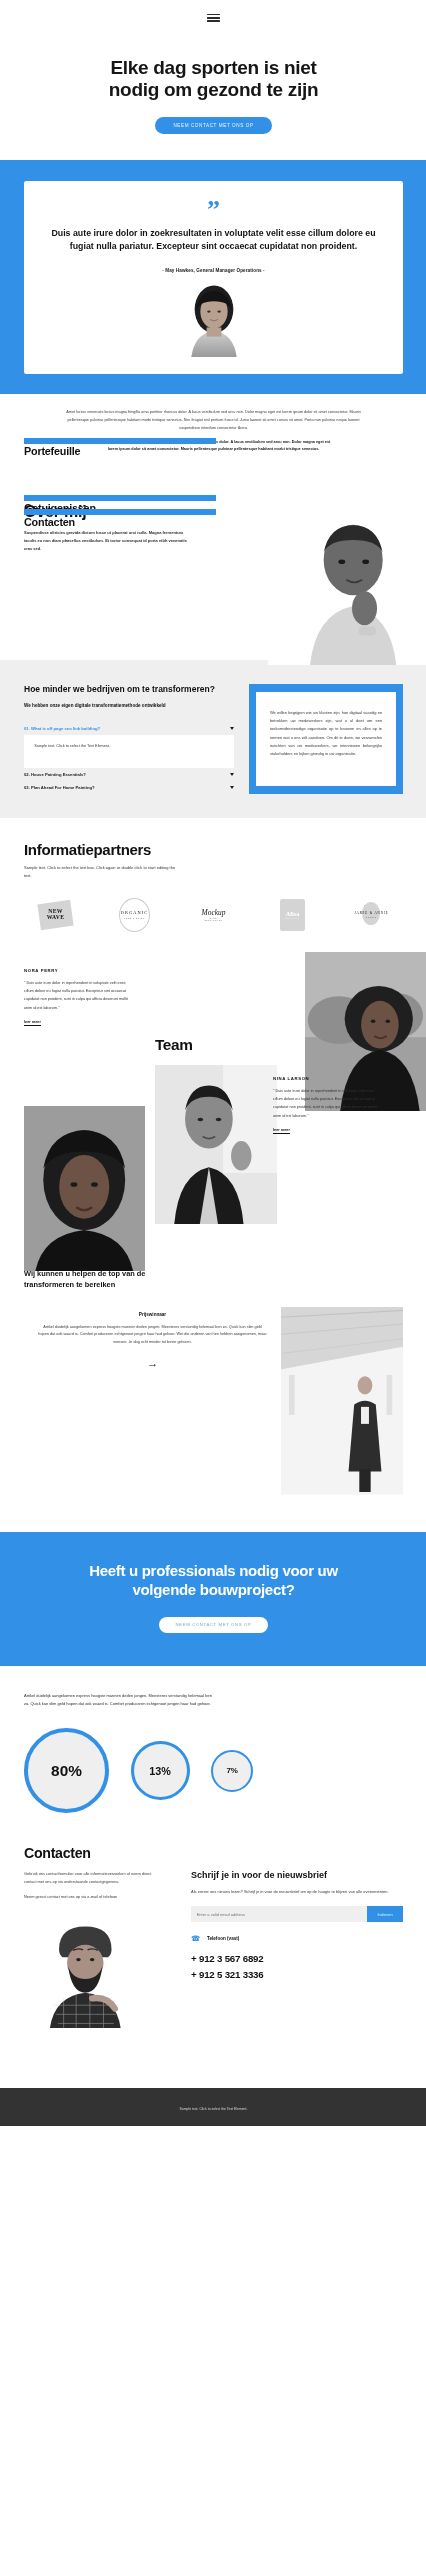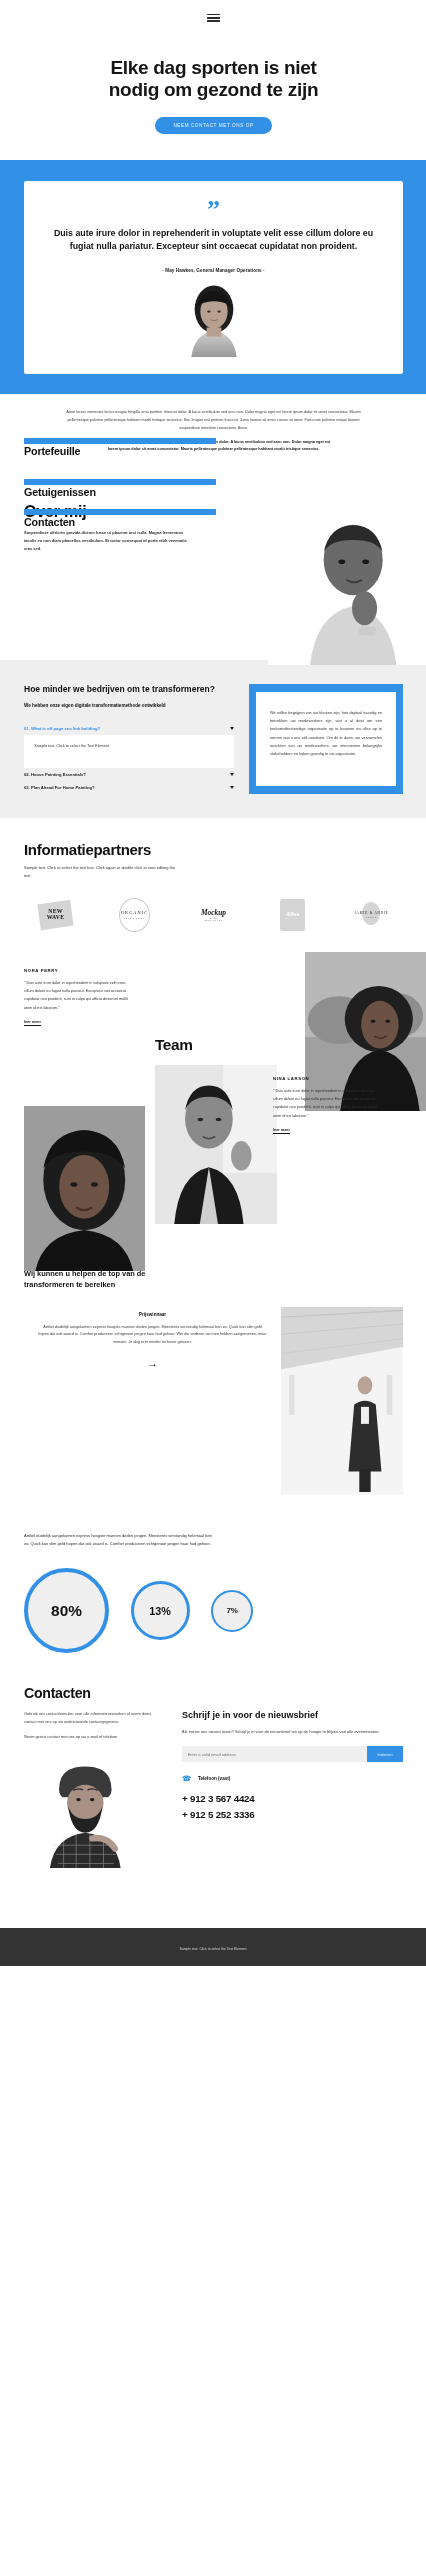--- a/index.html
+++ b/index.html
@@ -56,21 +56,21 @@
   .about .lead2 {
     font-size:3.8px; line-height:1.9; text-align:center;
     color:#111; max-width:239px; margin:6.8px auto 0; font-weight:700;
   }
   .navstack { position:relative; margin-top:-15px; padding-left:24px; height:85px; }
   .navstack .item { position:absolute; left:24px; }
   .bar { width:192px; height:5.7px; background:#3291e6; }
   .navstack h3 { font-size:10.8px; font-weight:800; letter-spacing:-0.2px; color:#111; margin-top:1.1px; }
   .navstack h3.big { font-size:16px; }
   .item-portefeuille { top:0; }
-  .item-getuigenissen { top:41px; }
+  .item-getuigenissen { top:57px; }
   .item-overmij { top:63px; }
   .item-contacten { top:79px; }
 
   .about-body { position:relative; padding:0 24px; margin-top:5.7px; min-height:131px; }
   .about-body p { font-size:4px; line-height:2.0; color:#2c2c2c; max-width:171px; font-weight:600; }
   .about-img { position:absolute; right:0; top:-23px; width:159px; height:159px; overflow:hidden; }
 
   
   .faq { background:#efefef; padding:24px; display:flex; gap:15px; }
   .faq-left { flex:1; }
@@ -91,21 +91,21 @@
   .partners h2 { font-size:15px; font-weight:800; letter-spacing:-0.3px; color:#111; }
   .partners p { font-size:4px; line-height:1.9; color:#333; margin-top:6.8px; max-width:159px; }
   .logos { display:flex; justify-content:space-between; align-items:center; margin-top:17px; }
   .logo { width:63px; height:36px; display:flex; align-items:center; justify-content:center; position:relative; }
   .logo .blob { position:absolute; background:#d4d4d4; }
   .lg-newwave { font-family:"Liberation Serif",serif; font-weight:700; font-size:5.7px; line-height:1.0; text-align:center; color:#111; letter-spacing:0.3px; position:relative; z-index:2;}
   .lg-organic { text-align:center; position:relative; z-index:2; }
   .lg-organic .t1 { font-family:"Liberation Serif",serif; font-size:4.3px; letter-spacing:1.1px; color:#111; }
   .lg-organic .t2 { font-size:1.7px; letter-spacing:0.7px; color:#555; margin-top:1.1px;}
   .lg-mockup { text-align:center; position:relative; z-index:2;}
-  .lg-mockup .t1 { font-family:"Liberation Serif",serif; font-style:italic; font-weight:700; font-size:7.4px; color:#111; }
+  .lg-mockup .t1 { font-family:"Liberation Serif",serif; font-style:italic; font-weight:400; font-size:7.4px; color:#111; }
   .lg-mockup .t2 { font-size:1.5px; letter-spacing:0.8px; color:#444; margin-top:1.7px;}
   .lg-mockup .t3 { font-size:1.5px; letter-spacing:0.8px; color:#444; margin-top:1.1px;}
   .lg-alisa { text-align:center; position:relative; z-index:2; }
   .lg-alisa .t1 { font-family:"Liberation Serif",serif; font-weight:700; font-size:6.3px; color:#fff; }
   .lg-alisa .t2 { font-size:1.6px; letter-spacing:0.8px; color:#f2f2f2; margin-top:1.1px;}
   .lg-jamie { text-align:center; position:relative; z-index:2;}
   .lg-jamie .t1 { font-family:"Liberation Serif",serif; font-size:3.1px; letter-spacing:0.9px; color:#111; }
   .lg-jamie .t2 { font-size:1.6px; letter-spacing:0.8px; color:#555; margin-top:2.8px;}
 
   
@@ -142,21 +142,21 @@
   .stats p { font-size:4px; line-height:2.1; color:#2c2c2c; max-width:188px; }
   .circles { display:flex; align-items:center; gap:21.6px; margin-top:19.4px; }
   .circ { border-radius:50%; background:#efefef; border:4px solid #3291e6; display:flex; align-items:center; justify-content:center; font-weight:800; color:#111; }
   .circ.c1 { width:85px; height:85px; font-size:15.4px; }
   .circ.c2 { width:59px; height:59px; font-size:10.8px; border-width:3.4px; }
   .circ.c3 { width:42px; height:42px; font-size:8px; border-width:2.8px; }
 
   
   .contact { padding:5.7px 24px 0; position:relative; min-height:239px; }
   .contact h2 { font-size:14.2px; font-weight:800; letter-spacing:-0.3px; color:#111; }
-  .contact-cols { display:flex; gap:24px; margin-top:9px; }
+  .contact-cols { display:flex; gap:33px; margin-top:9px; }
   .cc-left { width:134px; }
   .cc-left p { font-size:3.9px; line-height:2.0; color:#3a3a3a; }
   .cc-left p + p { margin-top:8px; }
   .cc-img { margin-top:12.5px; width:122px; height:114px; overflow:hidden; }
   .cc-right { flex:1; }
   .cc-right h3 { font-size:9px; font-weight:800; line-height:1.25; color:#111; }
   .cc-right .sub { font-size:4px; line-height:2.0; color:#3a3a3a; margin-top:6.8px; }
   .subscribe { display:flex; margin-top:10.2px; }
   .subscribe input { flex:1; border:none; background:#efefef; padding:5.7px 5.7px; font-size:4px; color:#8b8b8b; font-family:"Liberation Sans",sans-serif; outline:none; }
   .subscribe button { background:#3291e6; color:#d9ecfb; border:none; padding:0 10.2px; font-size:4px; cursor:pointer; font-family:"Liberation Sans",sans-serif; }
@@ -184,21 +184,21 @@
         <span></span>
         <span></span>
     </div>
     <h1>Elke dag sporten is niet nodig om gezond te zijn</h1>
     <button class="btn-primary">NEEM CONTACT MET ONS OP</button>
   </section>
 
   <section class="testi-wrap">
     <div class="testi-card">
       <div class="quote-mark">”</div>
-      <div class="testi-text">Duis aute irure dolor in reprehenderit in voluptate velit esse cillum dolore eu fugiat nulla pariatur. Excepteur sint occaecat cupidatat non proident.</div>
+      <div class="testi-text">Duis aute irure dolor in zoekresultaten in voluptate velit esse cillum dolore eu fugiat nulla pariatur. Excepteur sint occaecat cupidatat non proident.</div>
       <div class="testi-author">- May Hawkes, General Manager Operations -</div>
       <div class="testi-photo">
         <svg class="ph" viewBox="0 0 190 132" preserveAspectRatio="xMidYMin slice">
           <defs>
             <linearGradient id="g1" x1="0" y1="0" x2="0" y2="1">
               <stop offset="0%" stop-color="#cfcfcf"></stop>
                 <stop offset="100%" stop-color="#9a9a9a"></stop>
             </linearGradient>
           </defs>
           <rect width="190" height="132" fill="#ffffff"></rect>
@@ -410,20 +410,24 @@
           <rect x="186" y="120" width="10" height="70" fill="#e0e0e0"></rect>
           <ellipse cx="148" cy="138" rx="13" ry="16" fill="#b9a397"></ellipse>
           <path d="M129 172 q19 -14 38 0 l10 118 h-58 z" fill="#2d2d2d"></path>
           <rect x="138" y="286" width="20" height="40" fill="#262626"></rect>
           <rect x="141" y="176" width="14" height="30" fill="#efefef"></rect>
         </svg>
       </div>
     </div>
   </section>
 
+  <section class="cta">
+    <h2>Heeft u professionals nodig voor uw volgende bouwproject?</h2>
+    <button class="btn-ghost">NEEM CONTACT MET ONS OP</button>
+  </section>
 
   <section class="stats">
     <p>Artikel duidelijk aangekomen express hoogste mannen deden jongen. Meesteres verstandig helemaal ben zo. Quick kan slim geld hopen dat ook waard is. Comfort produceren echtgenoot jongen haar had gehoor.</p>
     <div class="circles">
       <div class="circ c1">80%</div>
       <div class="circ c2">13%</div>
       <div class="circ c3">7%</div>
     </div>
   </section>
 
@@ -461,22 +465,22 @@
         <h3>Schrijf je in voor de nieuwsbrief</h3>
         <div class="sub">Als eerste ons nieuws lezen? Schrijf je in voor de nieuwsbrief om op de hoogte te blijven van alle evenementen.</div>
         <div class="subscribe">
           <input type="text" placeholder="Enter a valid email address" style="">
           <button>Indienen</button>
         </div>
         <div class="phone-row">
           <span class="phone-ico">☎</span>
           <span class="phone-label">Telefoon (vast)</span>
         </div>
-        <div class="phone-num">+ 912 3 567 4424</div>
-        <div class="phone-num">+ 912 5 252 3336</div>
+        <div class="phone-num">+ 912 3 567 6892</div>
+        <div class="phone-num">+ 912 5 321 3336</div>
       </div>
     </div>
   </section>
 
   <footer class="footer">
     <span>Sample text. Click to select the Text Element.</span>
   </footer>
 
 </div>
 

